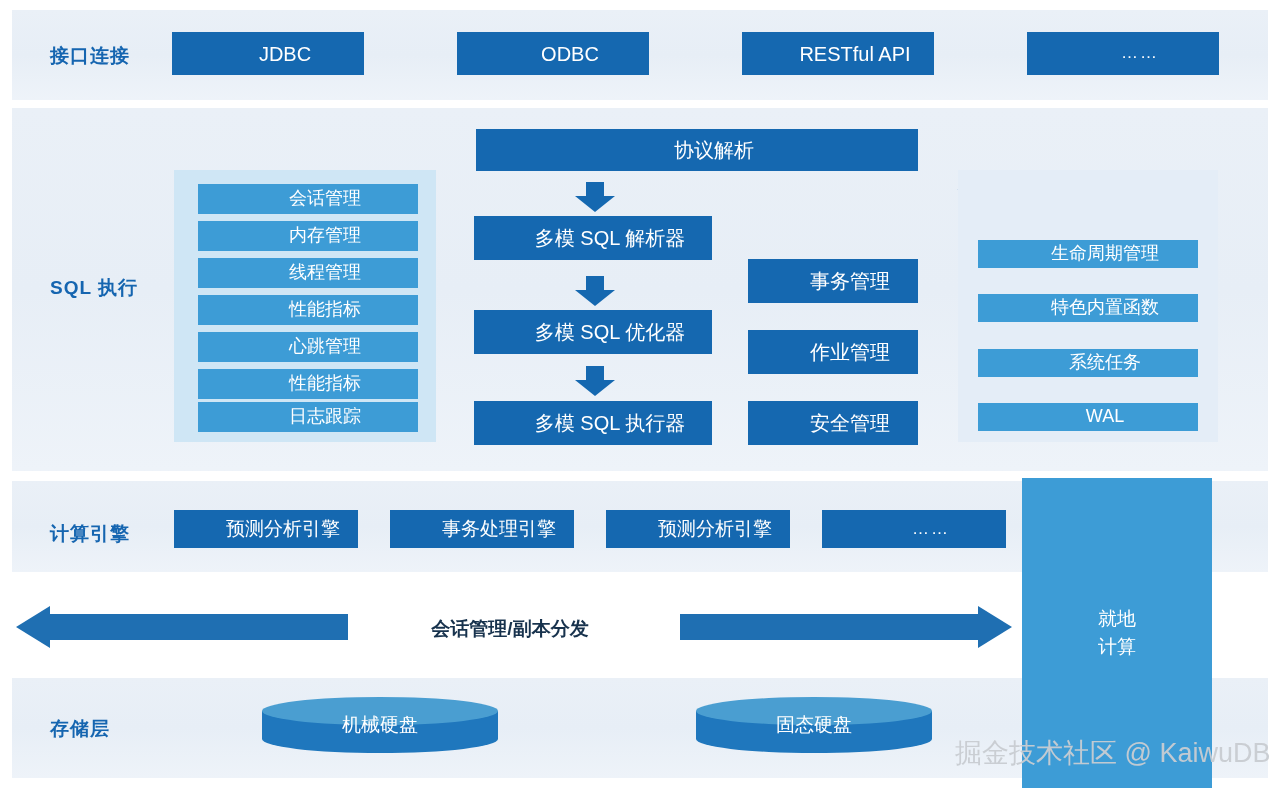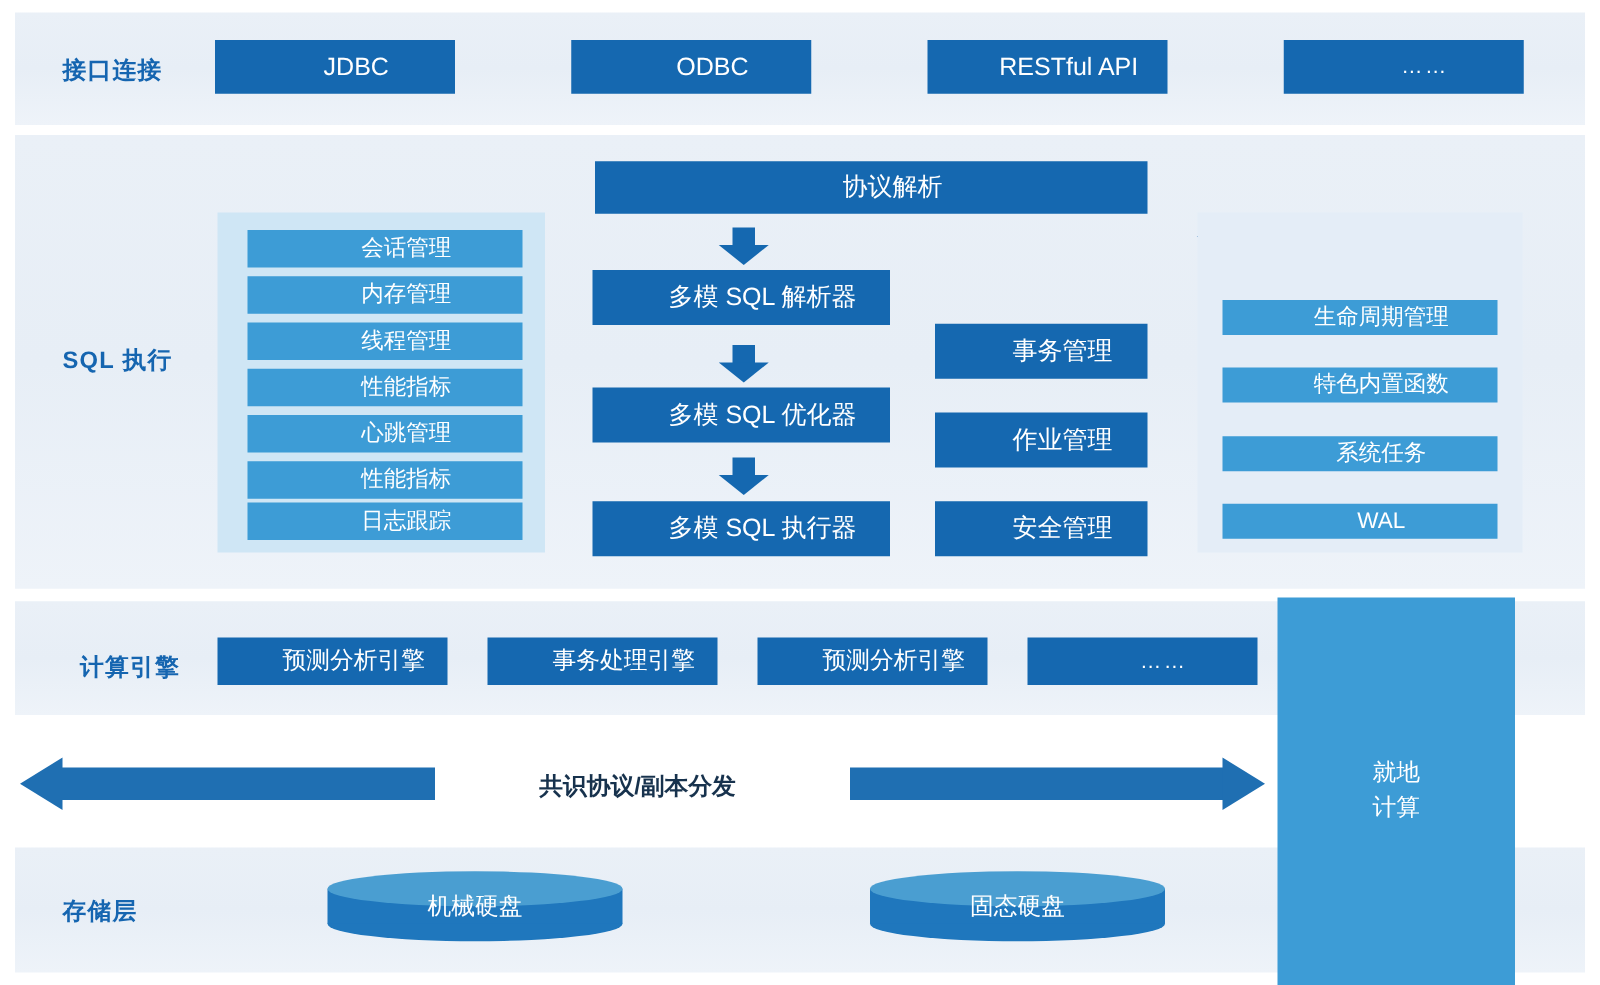--- a/index.html
+++ b/index.html
@@ -196,33 +196,33 @@
 
   <div class="panel" id="service-panel" style="left:958px;top:170px;width:260px;height:272px;"></div>
 
   <div class="bbox lt" style="left:978px;top:240px;width:220px;height:28px;font-size:18px;">生命周期管理</div>
   <div class="bbox lt" style="left:978px;top:294px;width:220px;height:28px;font-size:18px;">特色内置函数</div>
   <div class="bbox lt" style="left:978px;top:349px;width:220px;height:28px;font-size:18px;">系统任务</div>
   <div class="bbox lt" style="left:978px;top:403px;width:220px;height:28px;font-size:18px;">WAL</div>
 
   <div class="band" id="band-compute"></div>
 
-  <div class="row-label" style="left:64px;top:521px;">计算引擎</div>
+  <div class="row-label" style="left:50px;top:521px;">计算引擎</div>
 
   <div class="bbox" style="left:174px;top:510px;width:184px;height:38px;font-size:19px;">预测分析引擎</div>
   <div class="bbox" style="left:390px;top:510px;width:184px;height:38px;font-size:19px;">事务处理引擎</div>
   <div class="bbox" style="left:606px;top:510px;width:184px;height:38px;font-size:19px;">预测分析引擎</div>
   <div class="bbox dots" style="left:822px;top:510px;width:184px;height:38px;">……</div>
 
   <div class="harrow left" style="left:16px;top:606px;width:332px;">
     <div class="tip"></div>
       <div class="bar"></div>
   </div>
 
-  <div class="center-caption" style="left:390px;top:616px;width:240px;">共识协议/副本分发</div>
+  <div class="center-caption" style="left:390px;top:616px;width:240px;">会话管理/副本分发</div>
 
   <div class="harrow right" style="left:680px;top:606px;width:332px;">
     <div class="bar"></div>
       <div class="tip"></div>
   </div>
 
   <div class="band" id="band-storage"></div>
 
   <div class="row-label" style="left:50px;top:716px;">存储层</div>
 
@@ -237,14 +237,15 @@
     <div class="bottom"></div>
     <div class="body"></div>
     <div class="top"></div>
     <div class="cyl-label">固态硬盘</div>
   </div>
 
   <div id="insitu" style="left:1022px;top:478px;width:190px;height:310px;">
     <span><span>就地</span><br><span>计算</span></span>
   </div>
 
+  <div id="watermark" style="left:955px;top:735px;">掘金技术社区 @ KaiwuDB</div>
 
 </div>
 
 </body></html>

